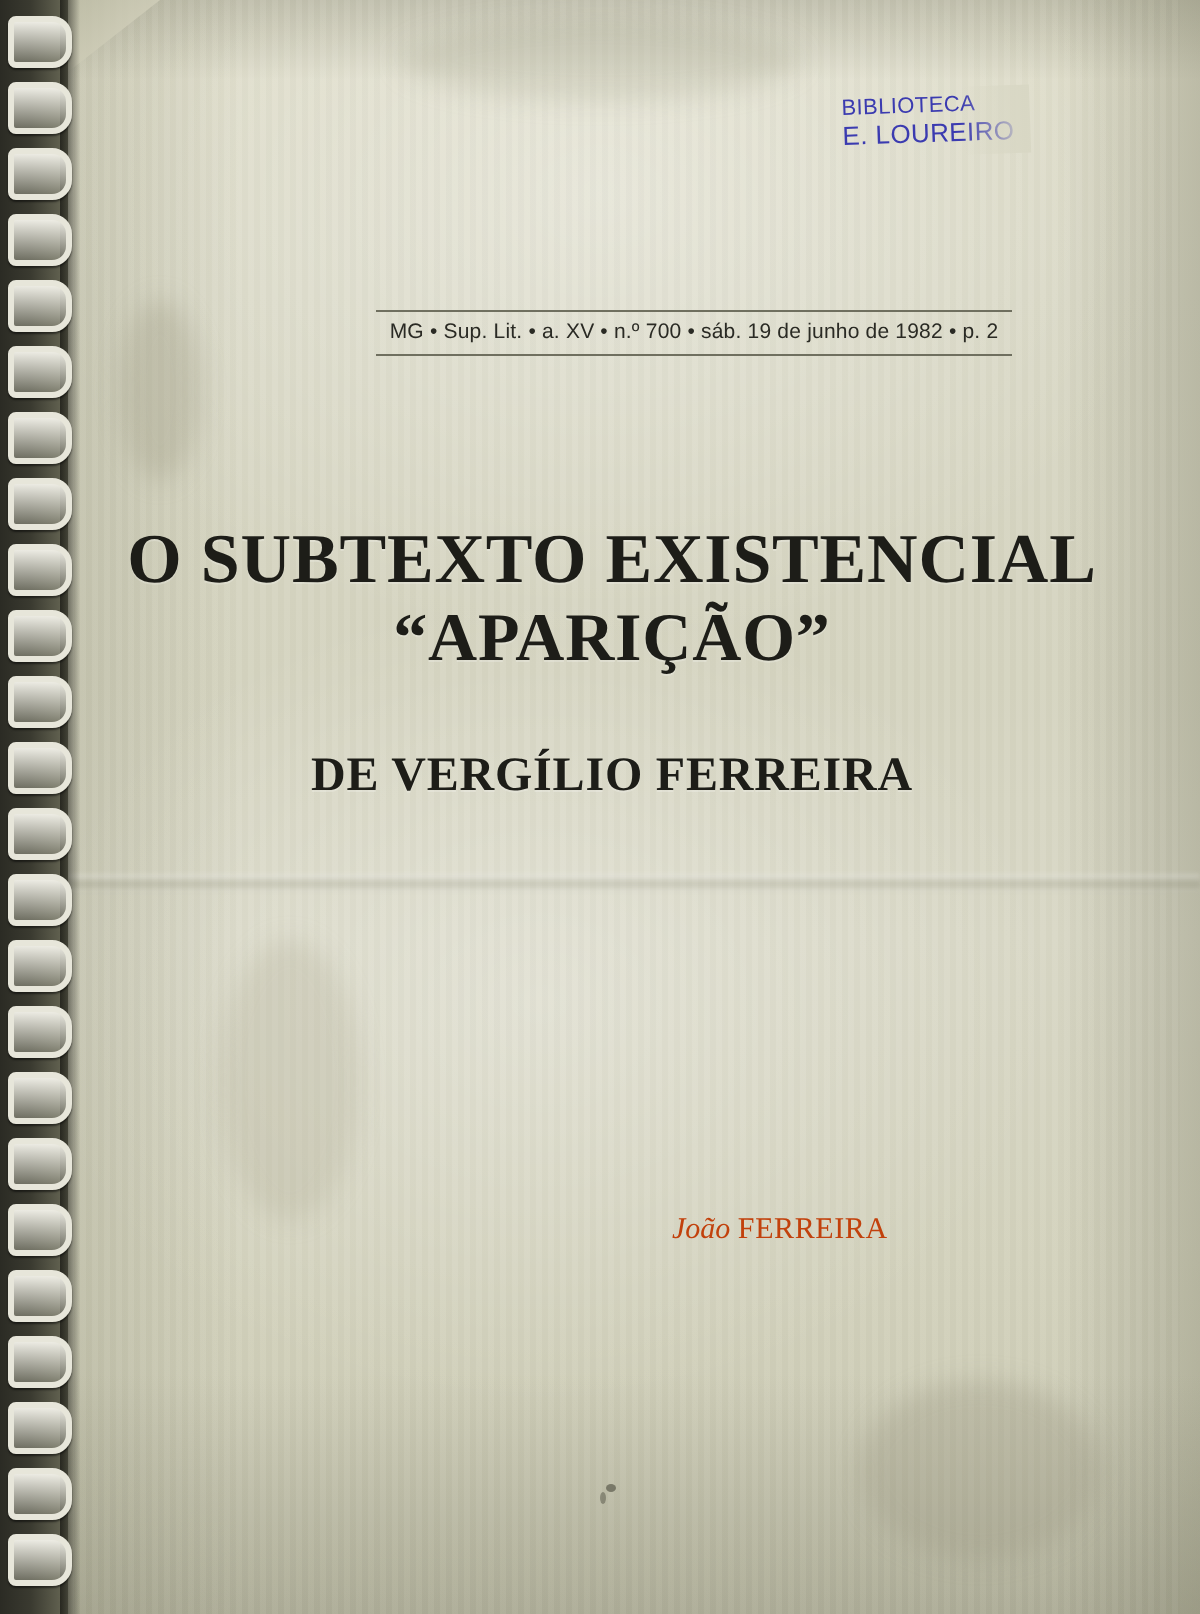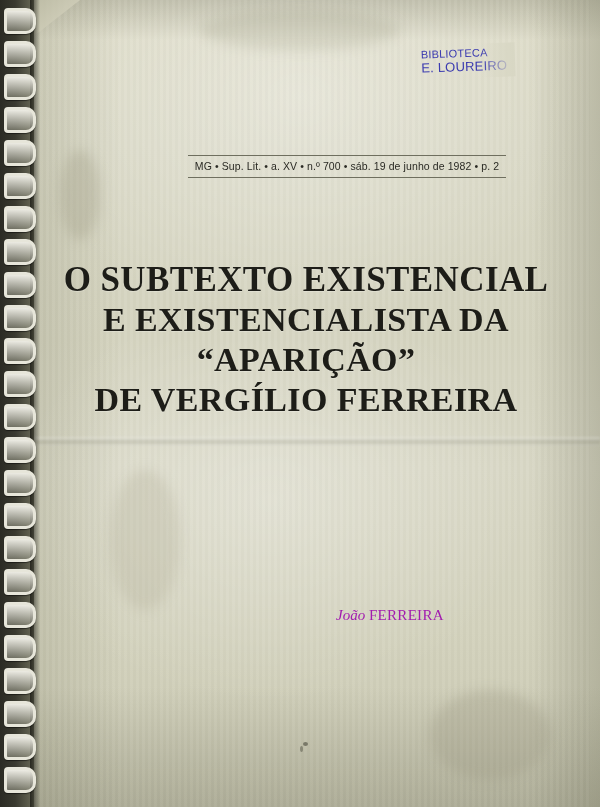--- a/index.html
+++ b/index.html
@@ -122,30 +122,30 @@
   }
   .title-line {
     font-size: 35px;
     line-height: 40px;
     letter-spacing: 0.4px;
     white-space: nowrap;
     text-shadow: 0 1px 0 rgba(255,255,255,0.22);
   }
   .title-line.l2 { font-size: 34px; }
   .title-line.l3 { font-size: 34px; }
-  .title-line.l4 { font-size: 34px; }
+  .title-line.l4 { font-size: 24px; margin-top: 28px; }
 
   
   .author {
     position: absolute;
     left: 336px;
     top: 607px;
     font-family: "Liberation Serif", serif;
     font-size: 15px;
-    color: #a21caf;
+    color: #c2410c;
   }
   .author .first { font-style: italic; }
   .author .last { font-variant: small-caps; letter-spacing: 0.3px; }
 
   
   .stamp {
     position: absolute;
     left: 421px;
     top: 46px;
     width: 86px;
@@ -220,21 +220,20 @@
   <div class="stamp">
     <div class="s1">BIBLIOTECA</div>
     <div class="s2">E. LOUREIRO</div>
     <div class="stamp-fade"></div>
   </div>
 
   <div class="header-rule">MG • Sup. Lit. • a. XV • n.º 700 • sáb. 19 de junho de 1982 • p. 2</div>
 
   <div class="title-block">
     <div class="title-line l1">O SUBTEXTO EXISTENCIAL</div>
-    <div class="title-line l2">E EXISTENCIALISTA DA</div>
     <div class="title-line l3">“APARIÇÃO”</div>
     <div class="title-line l4">DE VERGÍLIO FERREIRA</div>
   </div>
 
   <div class="author">
     <span class="first">João</span>
     <span class="last">FERREIRA</span>
   </div>
 
 </div>

